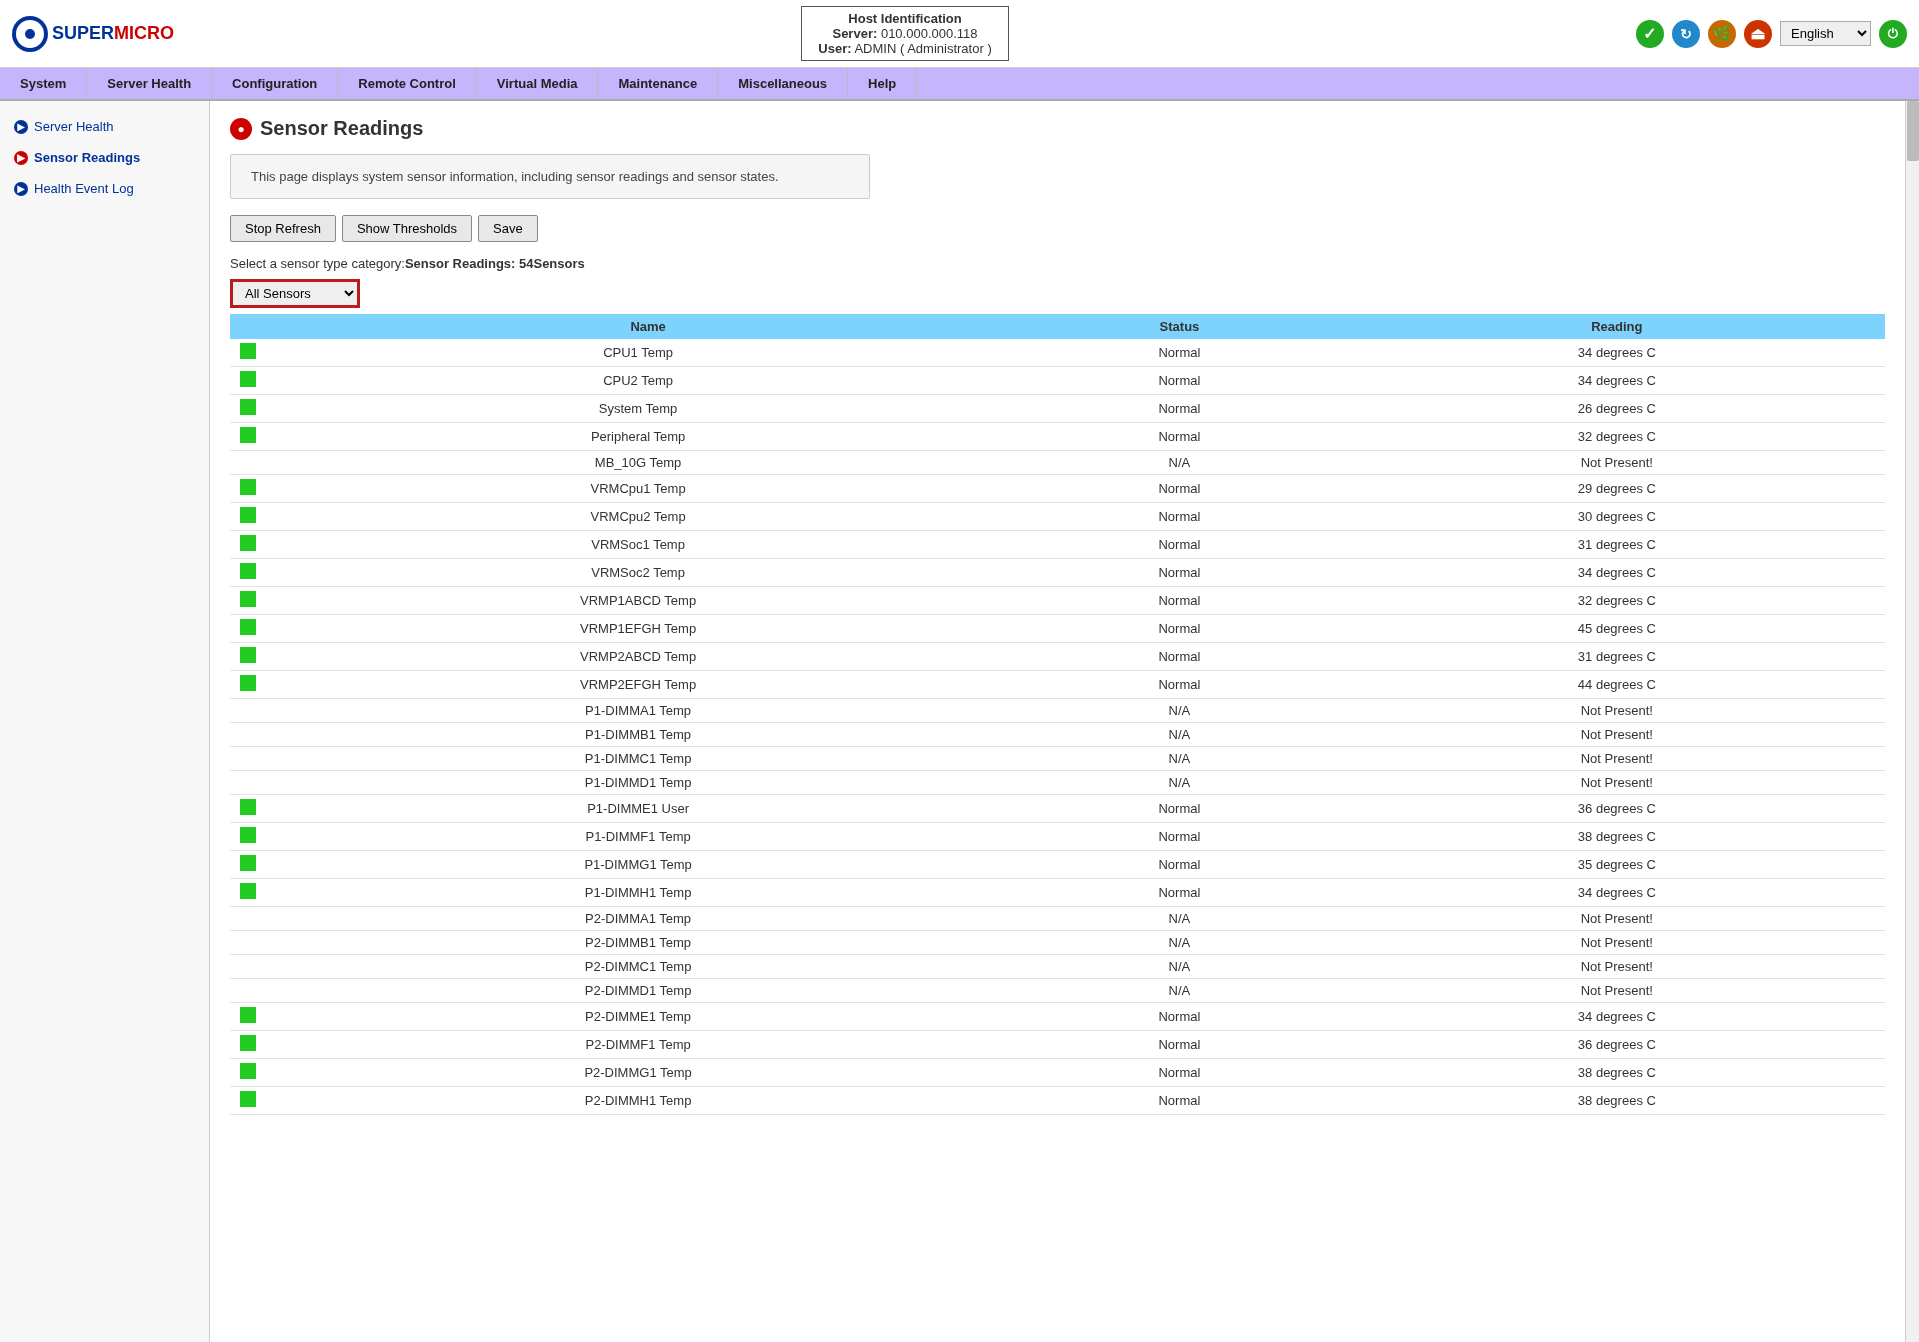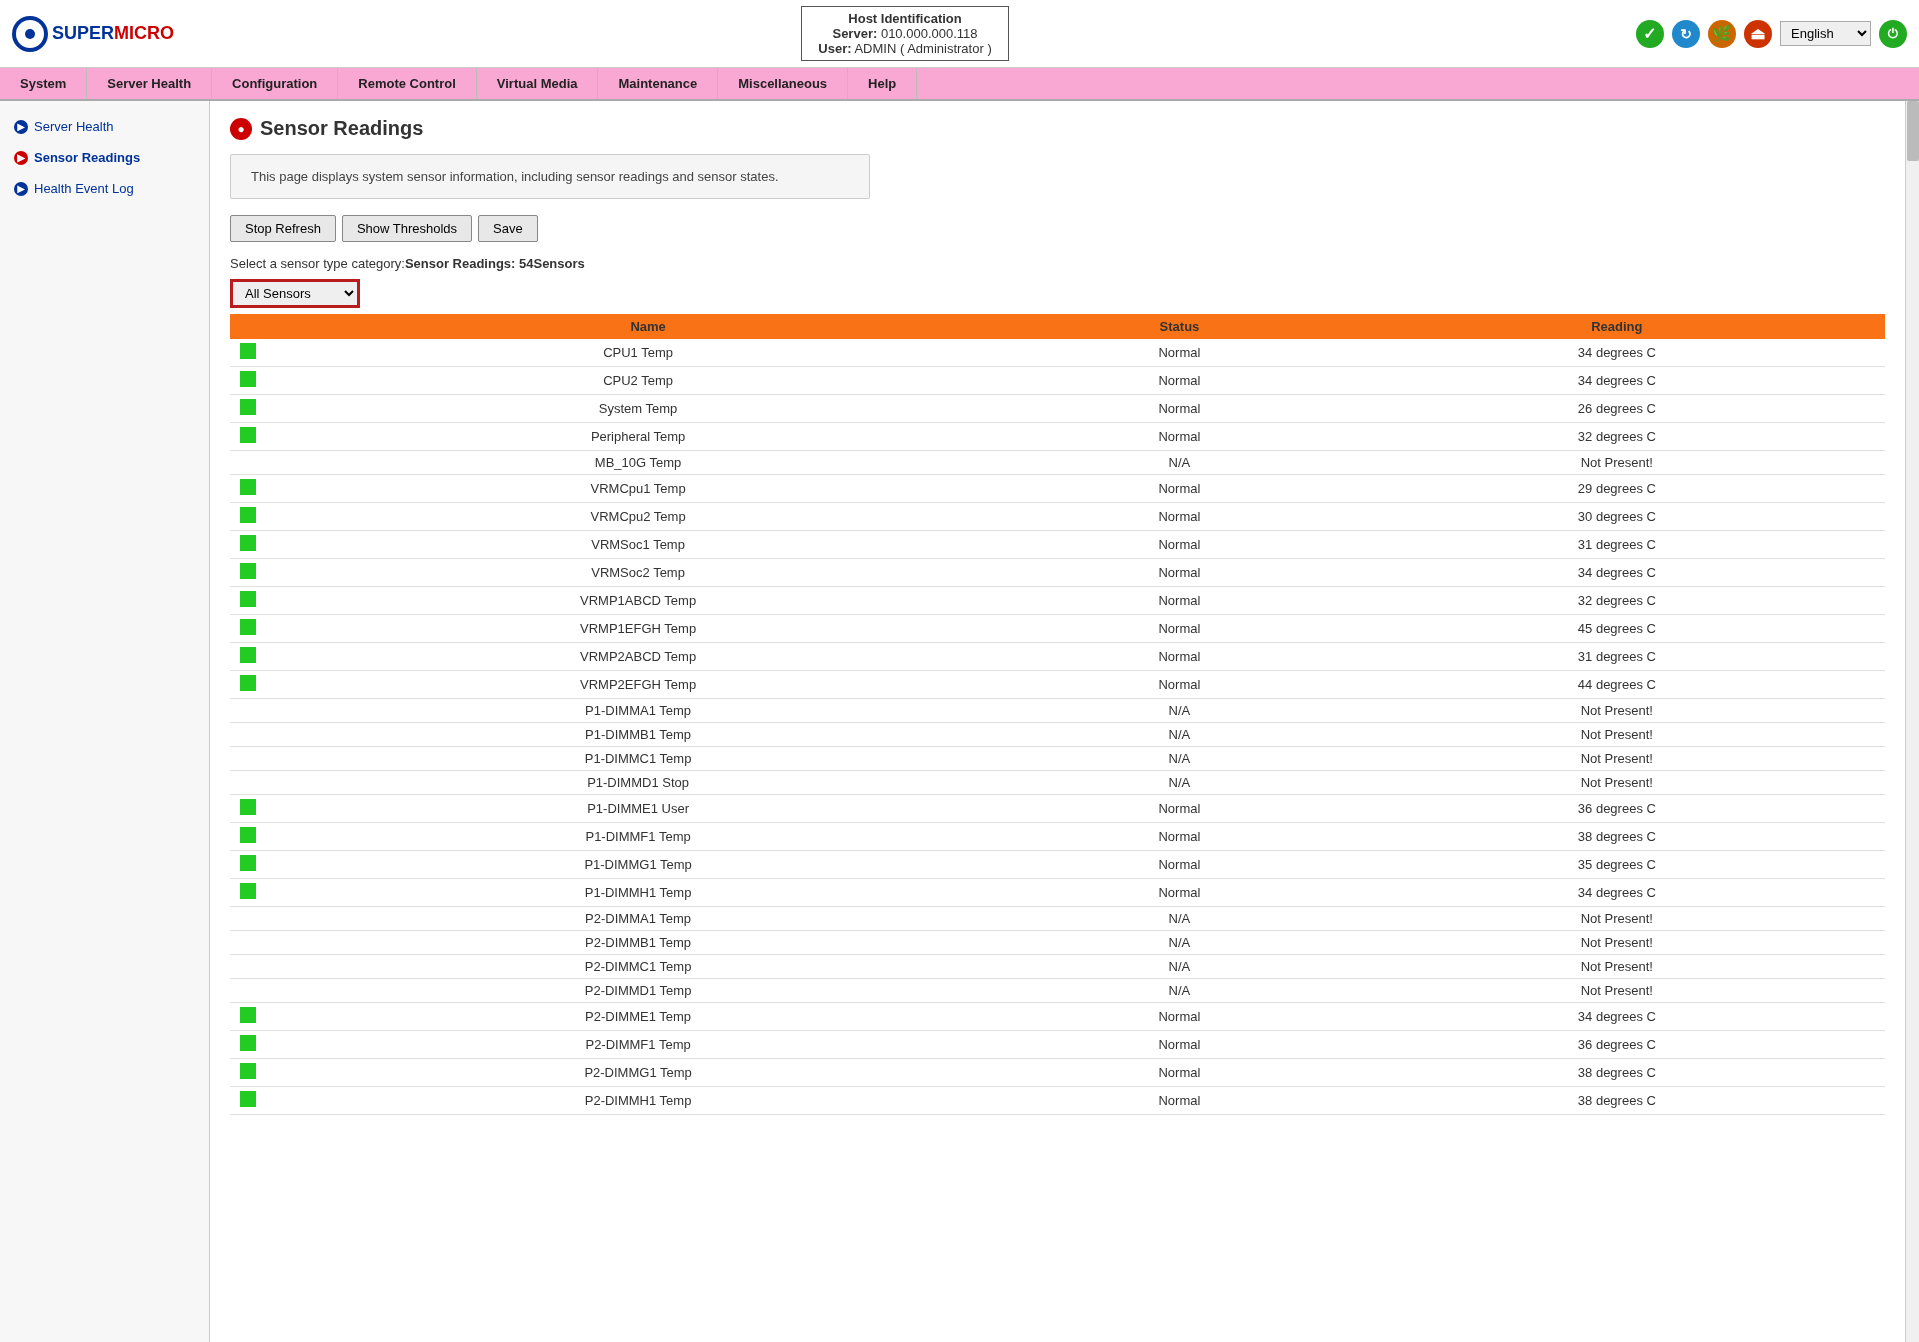--- a/index.html
+++ b/index.html
@@ -63,21 +63,21 @@
     .icon-power { background: #22aa22; color: #fff; }
 
     #lang-select {
       padding: 3px 6px;
       font-size: 13px;
       border: 1px solid #aaa;
     }
 
     
     #nav {
-      background: #f9a8d4;
+      background: #c4b5fd;
       display: flex;
       border-bottom: 2px solid #aaa;
     }
     .nav-item {
       padding: 8px 20px;
       cursor: pointer;
       font-weight: bold;
       font-size: 13px;
       border-right: 1px solid #bbb;
       color: #222;
@@ -193,21 +193,21 @@
       min-width: 130px;
     }
 
     
     #sensor-table {
       width: 100%;
       border-collapse: collapse;
       font-size: 13px;
     }
     #sensor-table thead tr {
-      background: #f97316;
+      background: #7dd3fc;
       border-radius: 7px;
     }
     #sensor-table th {
       padding: 5px 10px;
       text-align: center;
       font-weight: bold;
       border: none;
     }
     #sensor-table td {
       padding: 4px 10px;
@@ -435,21 +435,21 @@
             <td>Not Present!</td>
           </tr>
           <tr>
             <td style="width: 30px; text-align: center;"></td>
             <td>P1-DIMMC1 Temp</td>
             <td>N/A</td>
             <td>Not Present!</td>
           </tr>
           <tr>
             <td style="width: 30px; text-align: center;"></td>
-            <td>P1-DIMMD1 Stop</td>
+            <td>P1-DIMMD1 Temp</td>
             <td>N/A</td>
             <td>Not Present!</td>
           </tr>
           <tr>
             <td style="width: 30px; text-align: center;"><span class="indicator ind-green"></span></td>
             <td>P1-DIMME1 User</td>
             <td>Normal</td>
             <td>36 degrees C</td>
           </tr>
           <tr>

